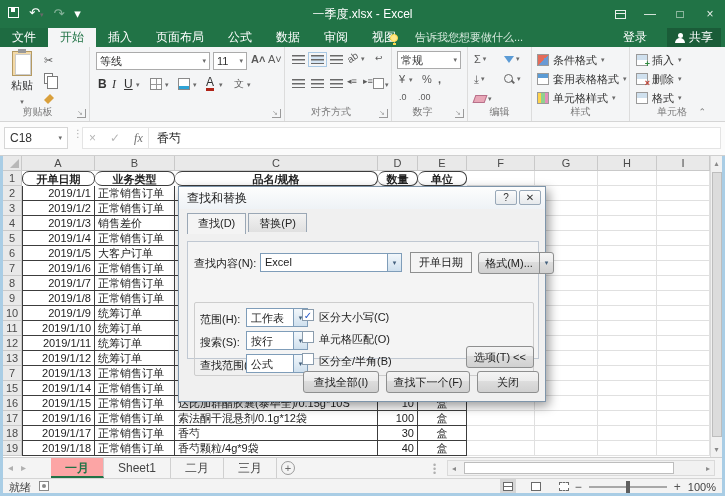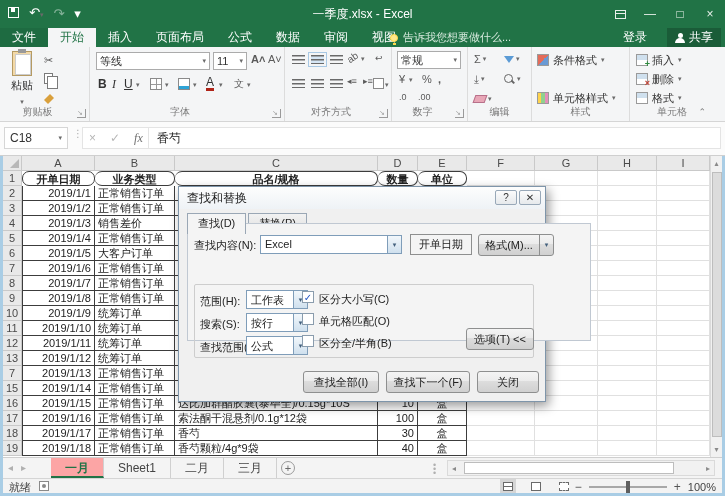--- a/index.html
+++ b/index.html
@@ -20,21 +20,21 @@
   .winbtn { width:30px; height:28px; text-align:center; line-height:28px; color:#e8f0ea; font-size:12px; }
   .ribopt-glyph { display:inline-block; width:11px; height:9px; border:1px solid #e8f0ea; position:relative; top:1px; }
   .ribopt-glyph::before { content:""; position:absolute; left:0; top:2px; width:9px; height:1px; background:#e8f0ea; }
 
   
   .tabrow { position:absolute; left:0; top:28px; width:725px; height:19px; background:#217346; }
   #ribbon-tabs { position:absolute; left:0; top:0; height:19px; display:flex; }
   .rtab { padding:0 12px; height:19px; line-height:19px; color:#fff; font-size:12px; white-space:nowrap; }
   .rtab.file { background:#1e6b41; }
   .rtab.active { background:#f4f5f6; color:#217346; }
-  .tellme { position:absolute; left:390px; top:0; height:19px; display:flex; align-items:center; gap:5px; color:#d5e8dc; font-size:11px; }
+  .tellme { position:absolute; left:390px; top:0; height:19px; display:flex; align-items:center; gap:17px; color:#d5e8dc; font-size:11px; }
   .bulb { display:inline-block; width:8px; height:8px; border-radius:50%; border:1px solid #ffd94a; background:#ffe98c; position:relative; }
   .bulb::after { content:""; position:absolute; left:2px; top:8px; width:3px; height:2px; background:#ffd94a; }
   .signin { position:absolute; right:78px; top:0; height:19px; line-height:19px; color:#fff; font-size:12px; }
   .share { position:absolute; right:4px; top:0; height:19px; display:flex; align-items:center; gap:4px; padding:0 8px; background:#1a5c38; color:#fff; font-size:12px; }
   .person { display:inline-block; width:10px; height:10px; position:relative; }
   .person::before { content:""; position:absolute; left:2.5px; top:0; width:5px; height:5px; border-radius:50%; background:#fff; }
   .person::after { content:""; position:absolute; left:0; top:5.5px; width:10px; height:4.5px; border-radius:5px 5px 0 0; background:#fff; }
 
   
   .ribbon { position:absolute; left:0; top:47px; width:725px; height:75px; background:#f4f5f6; border-bottom:1px solid #d5d5d5; }
@@ -131,21 +131,21 @@
   .zsign { font-size:12px; color:#555; }
 
   
   .dialog { position:absolute; left:178px; top:186px; width:368px; height:216px; background:#f0f0f0;
             border:1px solid #7e95aa; box-shadow:3px 4px 10px rgba(0,0,0,.4); z-index:50; }
   .dlg-title { position:absolute; left:0; top:0; right:0; height:22px; background:linear-gradient(#fdfdfd,#eef2f6); line-height:22px; padding-left:8px; font-size:12px; color:#1a1a1a; }
   .dlg-tbtn { position:absolute; top:3px; width:22px; height:15px; background:linear-gradient(#fcfcfc,#e6e9ec); border:1px solid #98a8b8; border-radius:2px; text-align:center; line-height:13px; font-size:10px; color:#333; }
   .dlg-tabs { position:absolute; left:8px; top:26px; display:flex; }
   .dtab { height:19px; line-height:19px; padding:0 10px; font-size:11px; border:1px solid #9aa7b5; border-bottom:none; background:linear-gradient(#f2f2f2,#e0e0e0); margin-right:2px; color:#222; }
   .dtab.active { background:#f4f4f4; height:21px; position:relative; z-index:2; }
-  .dlg-page { position:absolute; left:8px; top:36px; width:404px; height:118px; background:#f4f4f4; border:1px solid #c0c8d2; }
+  .dlg-page { position:absolute; left:8px; top:54px; width:352px; height:118px; background:#f4f4f4; border:1px solid #c0c8d2; }
   .dlbl { position:absolute; font-size:11px; color:#222; white-space:nowrap; }
   .dcombo { position:absolute; height:19px; background:#fff; border:1px solid #7f9db9; font-size:11px; color:#222; }
   .dcombo .val { position:absolute; left:4px; top:2px; }
   .dcombo .btn { position:absolute; right:0; top:0; bottom:0; width:14px; background:linear-gradient(#f2f7fb,#cfe0ee); border-left:1px solid #7f9db9; text-align:center; font-size:7px; color:#44617e; line-height:17px; }
   .dpreview { position:absolute; height:21px; border:1px solid #8e8f8f; background:#f4f4f4; font-size:11px; color:#222; text-align:center; line-height:19px; }
   .dbtn { position:absolute; height:22px; background:linear-gradient(#f4f4f4,#ebebeb 45%,#dddddd 46%,#d0d0d0); border:1px solid #8e8f8f; border-radius:3px; font-size:11px; color:#222; text-align:center; line-height:20px; }
   .split-arrow { position:absolute; right:0; top:0; bottom:0; width:14px; border-left:1px solid #8e8f8f; font-size:7px; color:#44617e; line-height:20px; text-align:center; }
   .groupbox { position:absolute; left:6px; top:60px; width:340px; height:74px; border:1px solid #cdcdcd; border-radius:2px; }
   .dchk { position:absolute; width:12px; height:12px; background:#fff; border:1px solid #8a9cad; font-size:10px; line-height:11px; text-align:center; color:#1f53c5; font-weight:bold; }
 </style>
@@ -223,21 +223,20 @@
       <span class="abs" style="left:34px;top:30px;text-decoration:underline;color:#333;">U</span>
       <span class="abs caret" style="left:46px;top:34px;">▾</span>
       <span class="abs icon-sq" style="left:60px;top:31px;background:linear-gradient(#9a9a9a 1px,transparent 1px) 0 5px/100% 6px,linear-gradient(90deg,#9a9a9a 1px,transparent 1px) 5px 0/6px 100%,#fff;"></span>
       <span class="abs caret" style="left:75px;top:34px;">▾</span>
       <span class="abs icon-sq" style="left:88px;top:31px;background:linear-gradient(#fff 7px,#2ea3d6 7px);"></span>
       <span class="abs caret" style="left:103px;top:34px;">▾</span>
       <span class="abs" style="left:116px;top:29px;color:#333;border-bottom:3px solid #b02418;line-height:12px;">A</span>
       <span class="abs caret" style="left:129px;top:34px;">▾</span>
       <span class="abs ric" style="left:144px;top:30px;font-size:10px;">文</span>
       <span class="abs caret" style="left:157px;top:34px;">▾</span>
-      <div class="rgroup-label">字体</div>
       <div class="launcher">↘</div>
     </div>
 
     <div class="rgroup" style="left:285px;width:107px;">
       <span class="abs lines3" style="left:7px;top:8px;"></span>
       <span class="abs lines3 sel" style="left:26px;top:8px;"></span>
       <span class="abs lines3" style="left:45px;top:8px;"></span>
       <span class="abs ric" style="left:62px;top:5px;font-size:10px;transform:rotate(-35deg);">ab</span>
       <span class="abs caret" style="left:76px;top:8px;">▾</span>
       <span class="abs lines3" style="left:7px;top:32px;"></span>
@@ -288,20 +287,25 @@
         <span class="eraser"></span>
           <span class="caret">▾</span>
       </div>
       <div class="rgroup-label" style="right:0;">编辑</div>
     </div>
 
     <div class="rgroup" style="left:532px;width:98px;">
       <div class="rowitem abs" style="left:5px;top:4px;">
         <span class="styleic cf"></span>
         <span>条件格式</span>
+          <span class="caret">▾</span>
+      </div>
+      <div class="rowitem abs" style="left:5px;top:23px;">
+        <span class="styleic ft"></span>
+        <span>套用表格格式</span>
           <span class="caret">▾</span>
       </div>
       <div class="rowitem abs" style="left:5px;top:42px;">
         <span class="styleic cs"></span>
         <span>单元格样式</span>
           <span class="caret">▾</span>
       </div>
       <div class="rgroup-label" style="right:0;">样式</div>
     </div>
 

